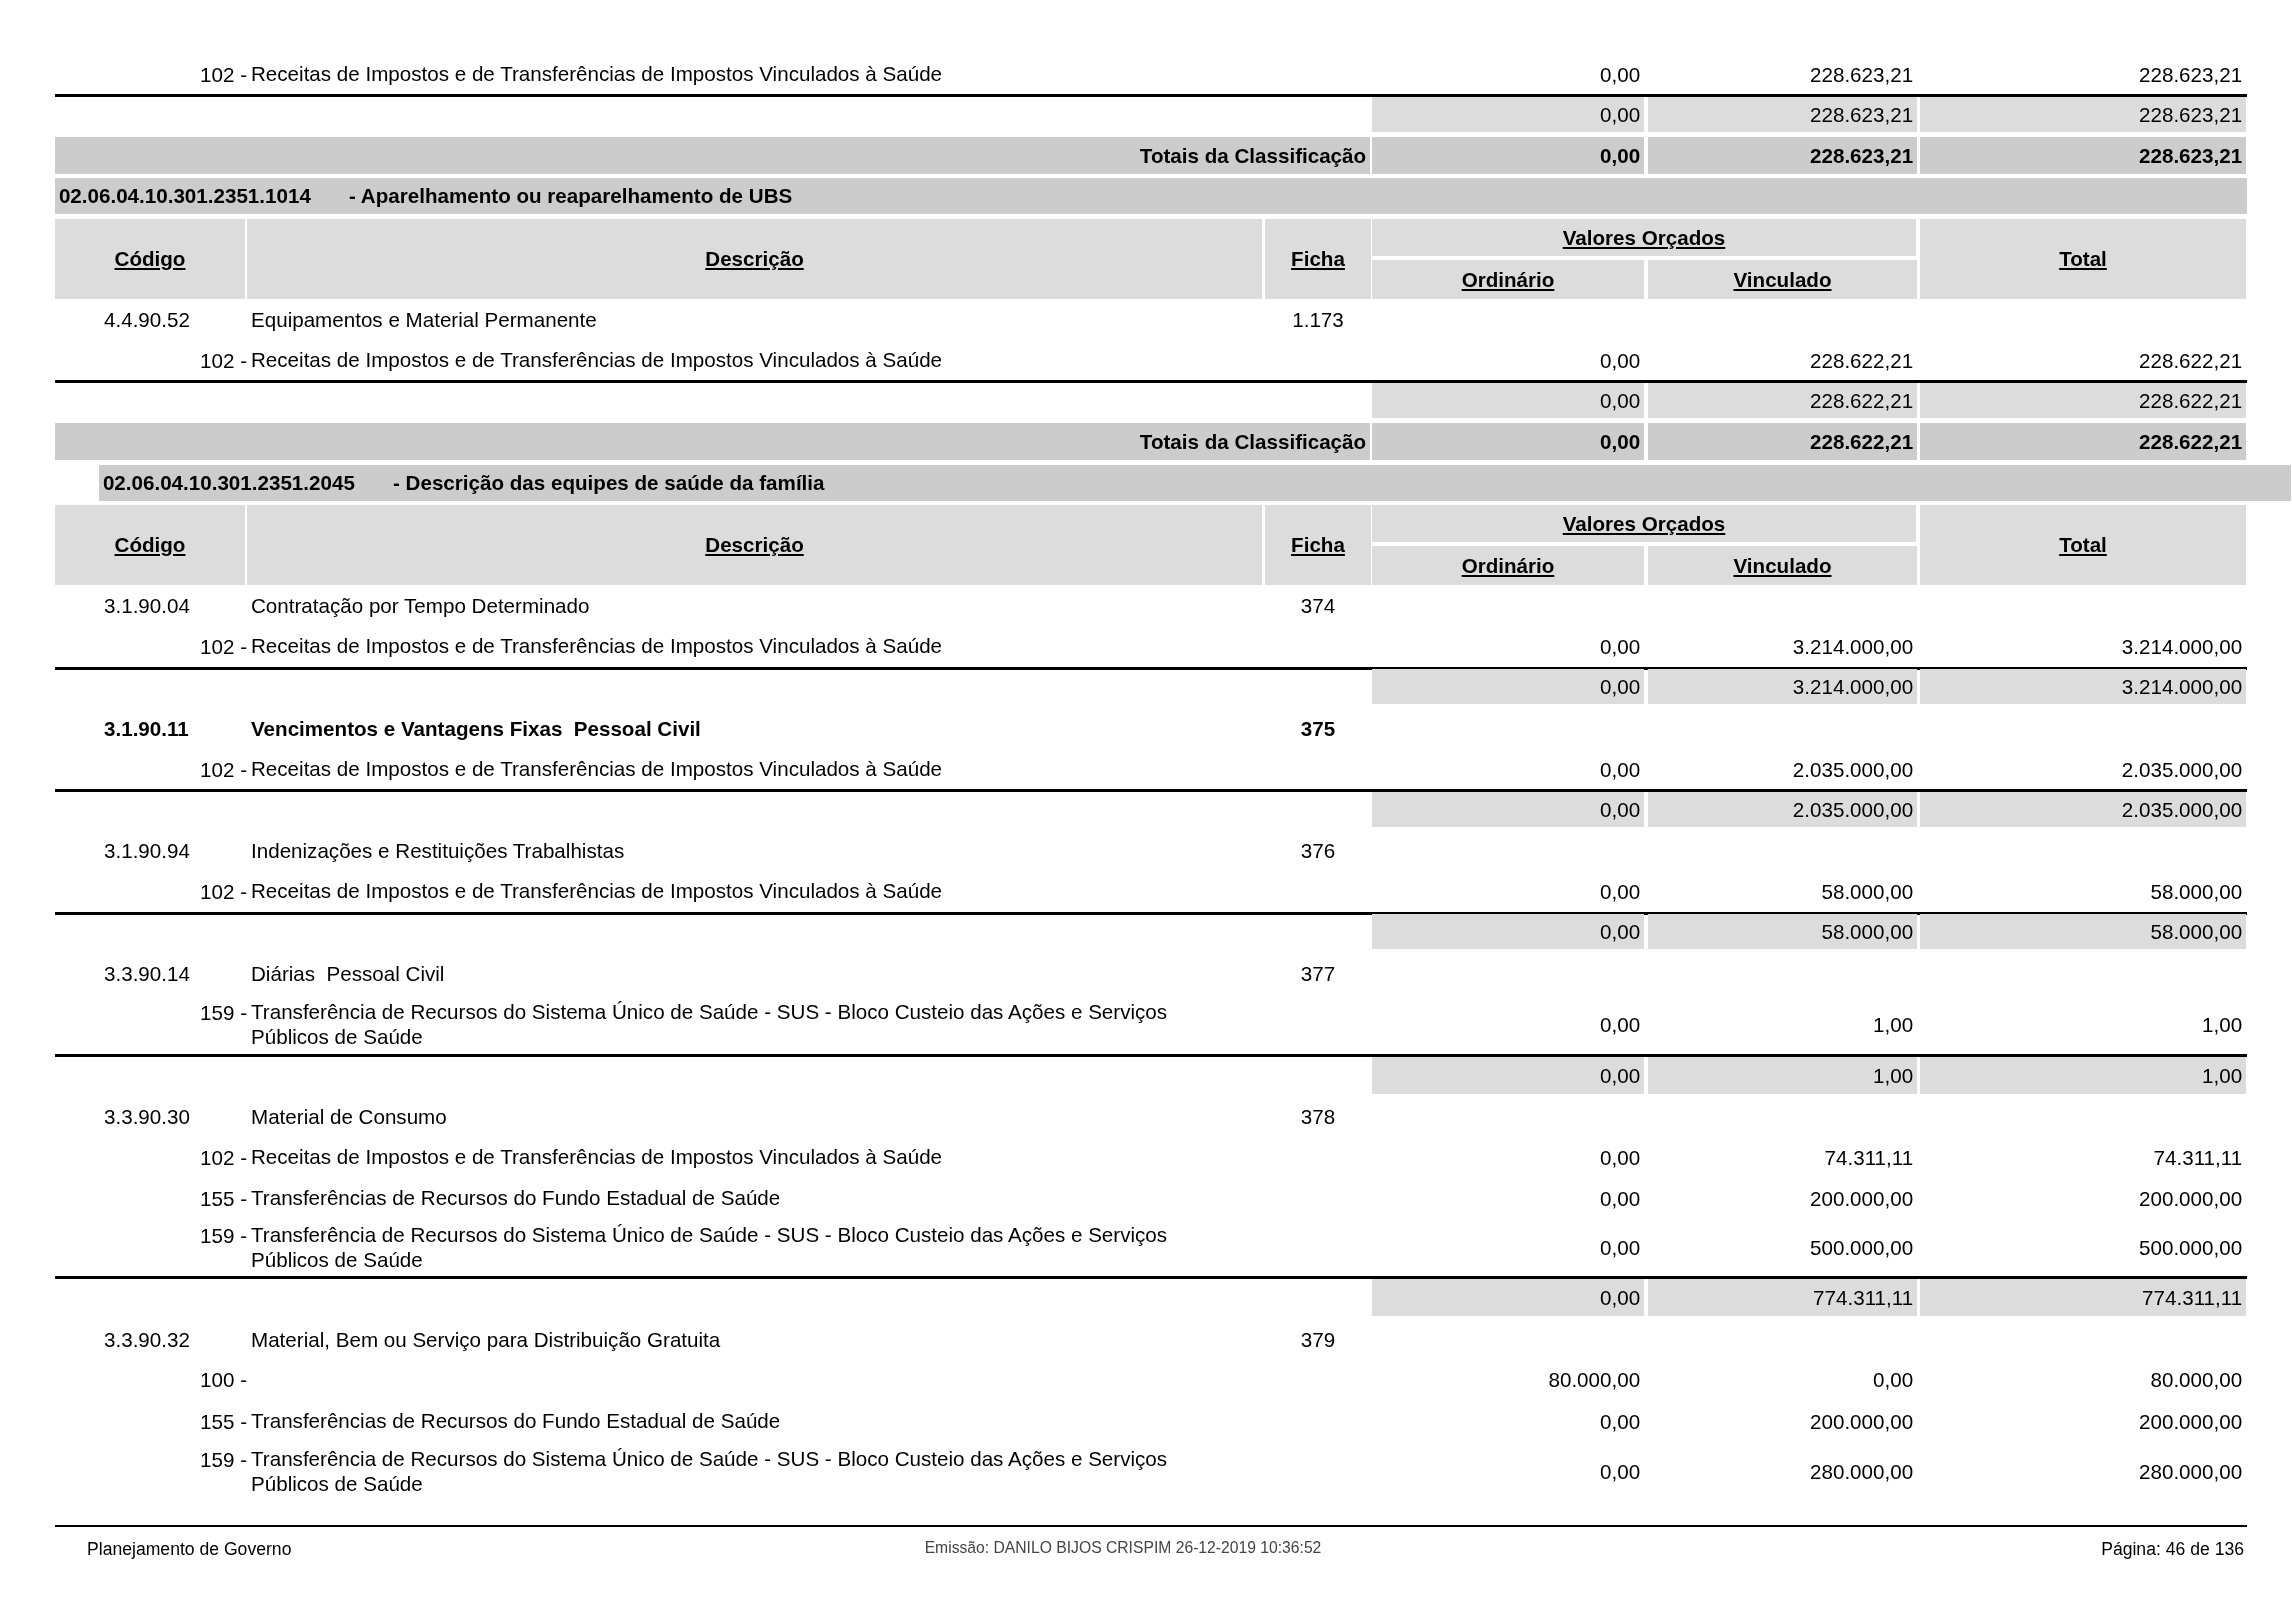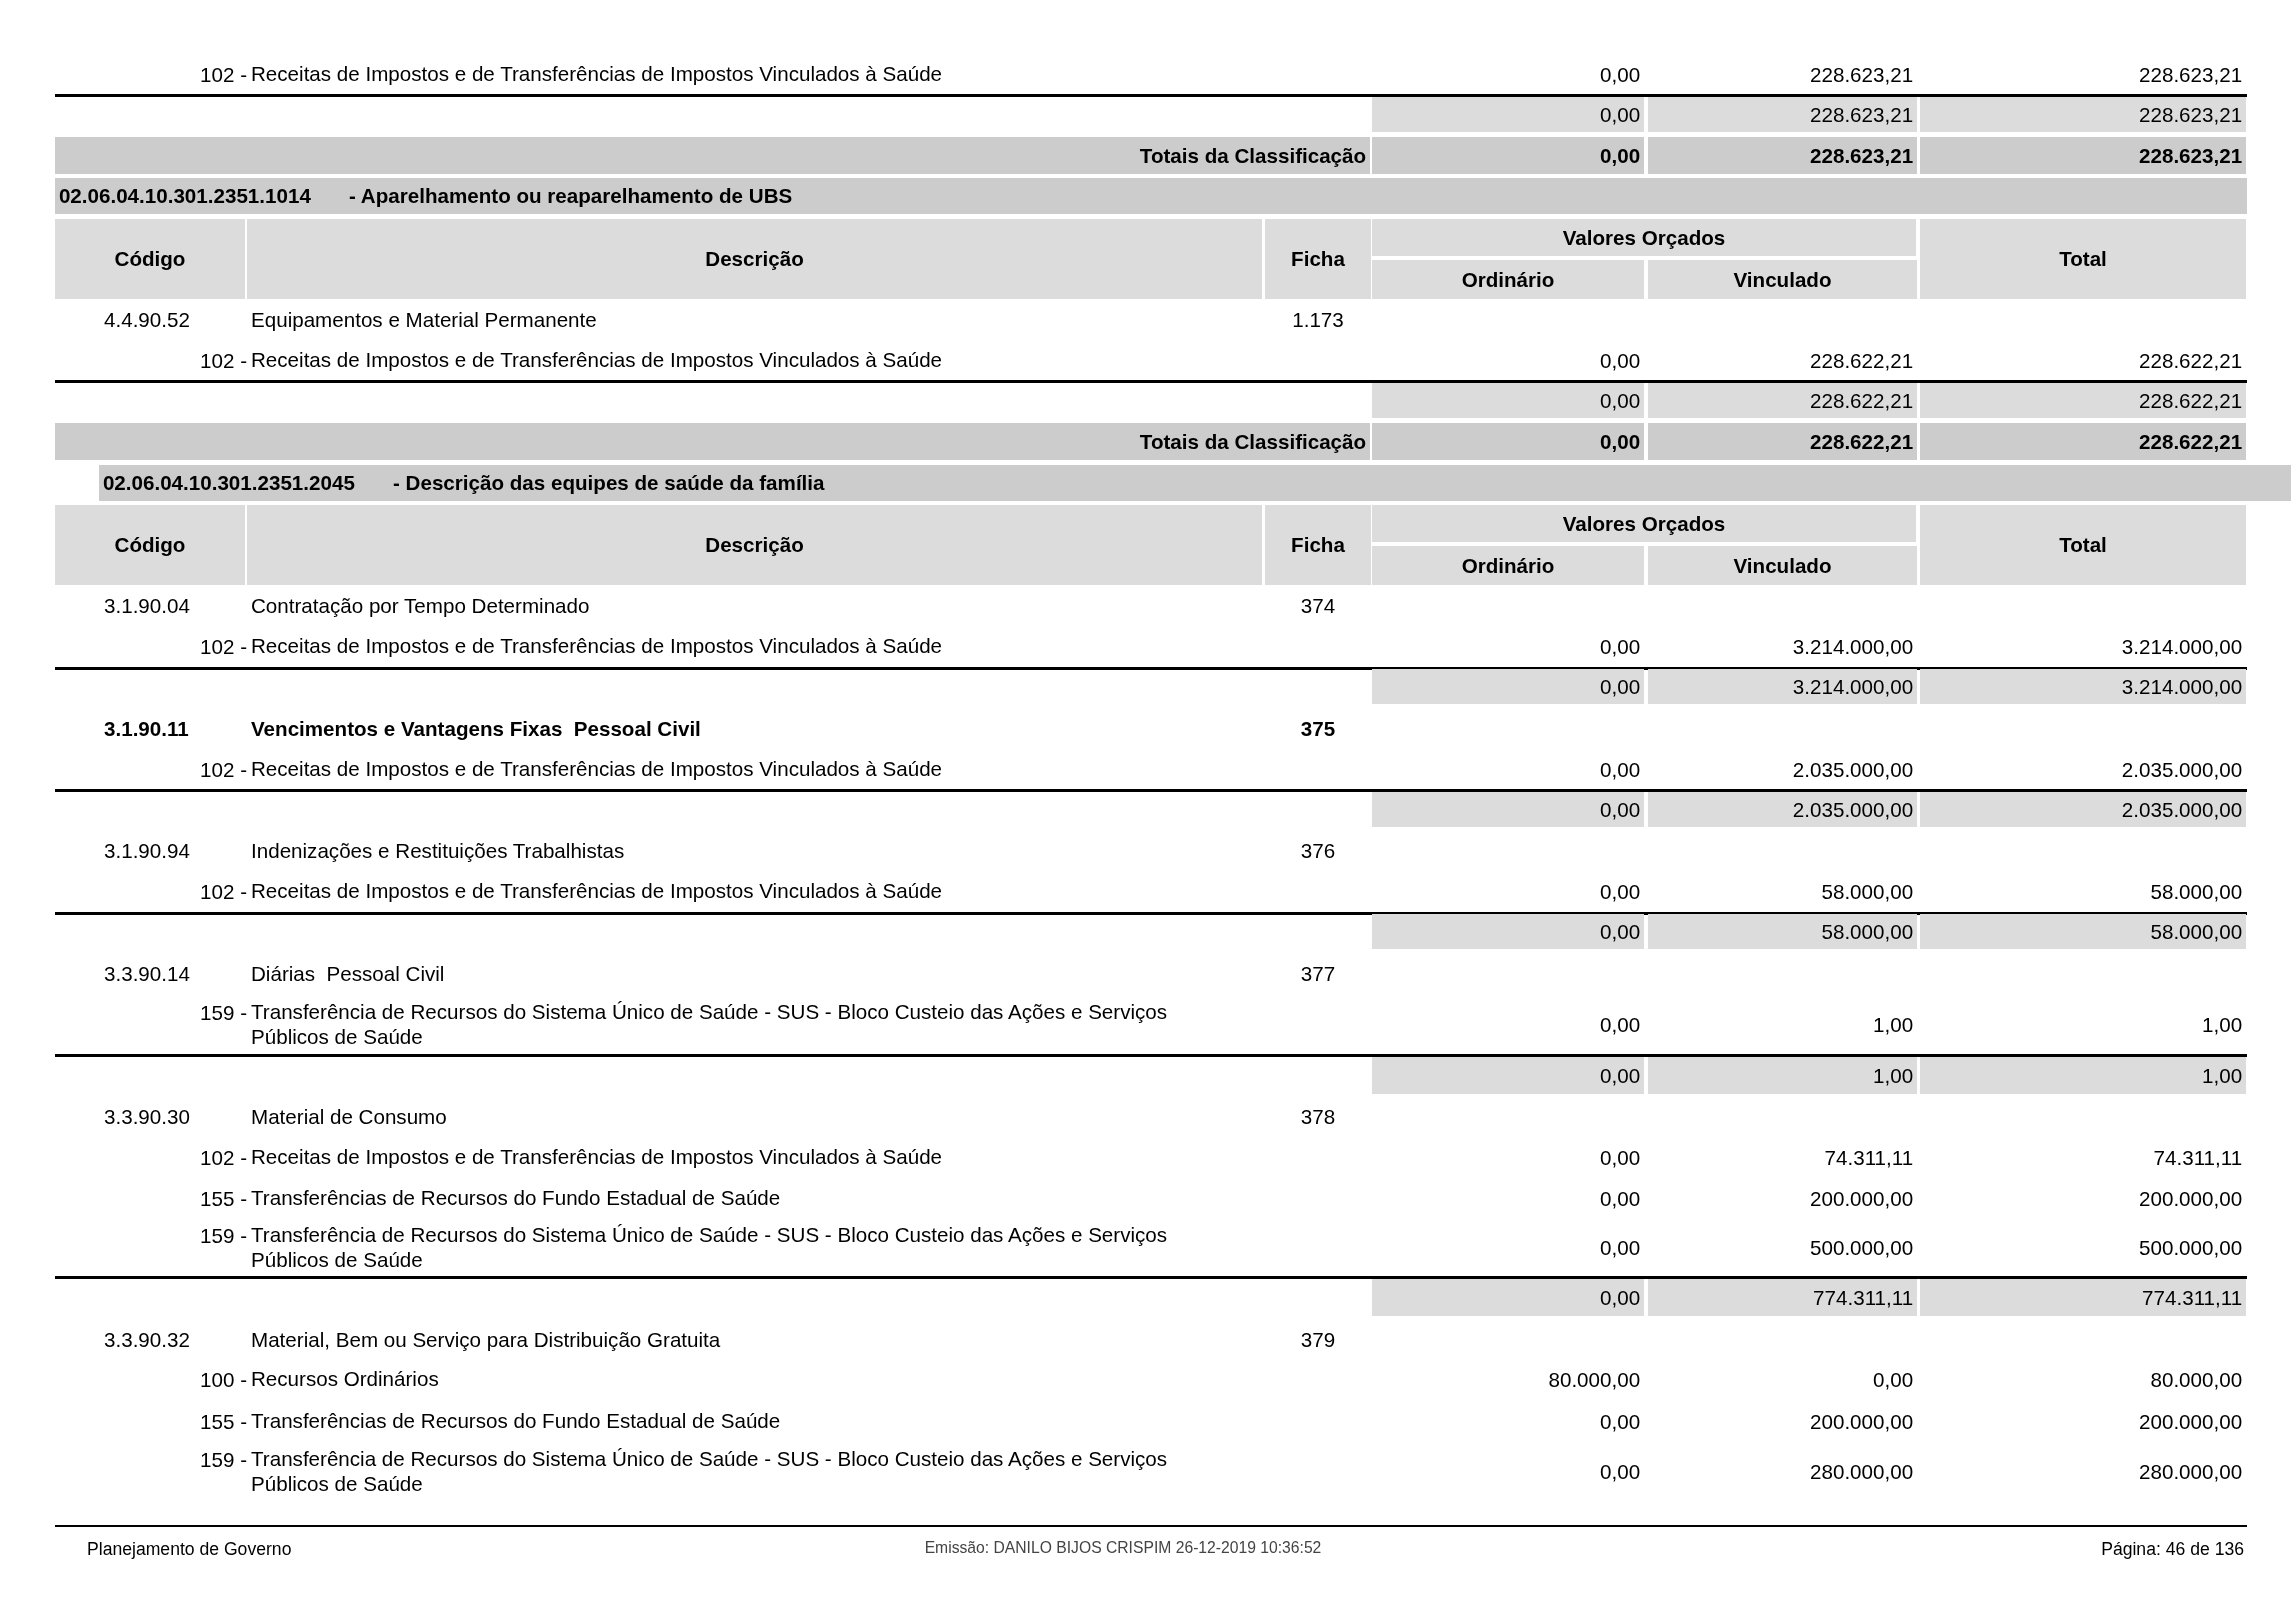--- a/index.html
+++ b/index.html
@@ -15,21 +15,21 @@
   .col-tot  { left: 1865px; width: 326px; }
   .gray1 { background: #cccccc; }
   .gray2 { background: #dcdcdc; }
   .bold { font-weight: bold; }
   .rule { position: absolute; left: 0; width: 2192px; height: 2.9px; background: #000; }
   .src-code { position: absolute; left: 133px; width: 59px; text-align: right; top: 0; height: 100%; display: flex; align-items: center; justify-content: flex-end; }
   .src-desc { position: absolute; left: 196px; top: 0; height: 100%; display: flex; align-items: center; white-space: normal; line-height: 24.5px; width: 1000px; }
   .code-cell { position: absolute; left: 49px; top: 0; height: 100%; display: flex; align-items: center; }
   .desc-cell { position: absolute; left: 196px; top: 0; height: 100%; display: flex; align-items: center; }
   .ficha-cell { position: absolute; left: 1210px; width: 106px; top: 0; height: 100%; display: flex; align-items: center; justify-content: center; }
-  .hdr-cell { position: absolute; background: #dcdcdc; display: flex; align-items: center; justify-content: center; font-weight: bold; box-sizing: border-box; }
+  .hdr-cell { position: absolute; background: #dcdcdc; display: flex; align-items: center; justify-content: center; font-weight: bold; box-sizing: border-box; text-decoration: underline; }
   .footer-rule { position: absolute; left: 55px; width: 2192px; top: 1525px; height: 2px; background: #000; }
   .footer { position: absolute; top: 1539px; font-size: 17.6px; }
 </style>
 </head>
 <body>
 
 <div class="page">
 
   <div class="row" style="top:57px;height:35px;">
     <span class="src-code">102 -</span>
@@ -214,21 +214,20 @@
     <span class="cell r col-tot gray2">774.311,11</span>
   </div>
 
   <div class="row" style="top:1322px;height:35px;">
     <span class="code-cell">3.3.90.32</span>
     <span class="desc-cell">Material, Bem ou Serviço para Distribuição Gratuita</span>
     <span class="ficha-cell">379</span>
   </div>
   <div class="row" style="top:1362px;height:35px;">
     <span class="src-code">100 -</span>
-    <span class="src-desc">Recursos Ordinários</span>
     <span class="cell r col-ord">80.000,00</span>
     <span class="cell r col-vin">0,00</span>
     <span class="cell r col-tot">80.000,00</span>
   </div>
   <div class="row" style="top:1404px;height:35px;">
     <span class="src-code">155 -</span>
     <span class="src-desc">Transferências de Recursos do Fundo Estadual de Saúde</span>
     <span class="cell r col-ord">0,00</span>
     <span class="cell r col-vin">200.000,00</span>
     <span class="cell r col-tot">200.000,00</span>

